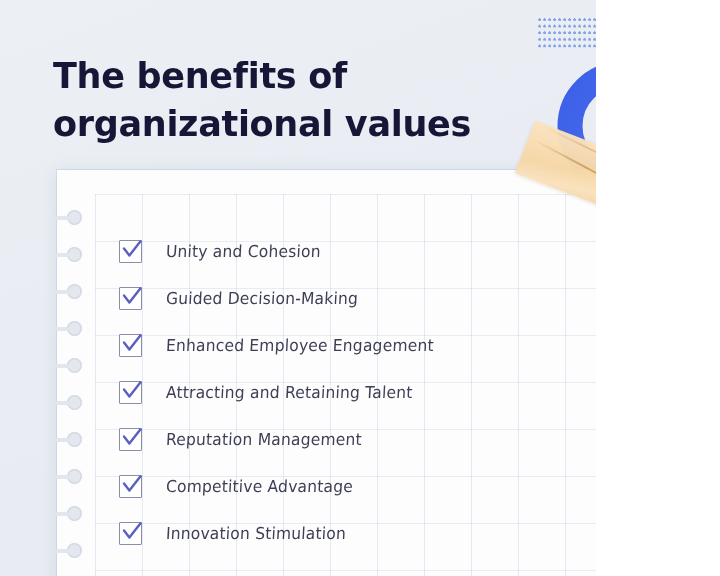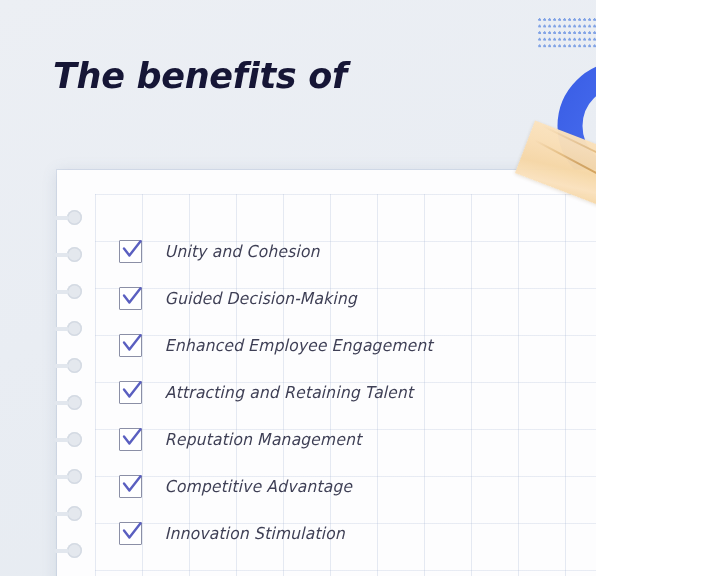--- a/index.html
+++ b/index.html
@@ -12,21 +12,20 @@
     overflow: hidden;
     font-family: "Liberation Sans", sans-serif;
   }
 
   #stage {
     position: relative;
     width: 596px;
     height: 576px;
     background: linear-gradient(160deg, #eceff4 0%, #e9edf3 45%, #e6ebf1 100%);
     overflow: hidden;
-    font-style: italic;
   }
 
   
   .deco-layer {
     position: absolute;
     inset: 0;
     pointer-events: none;
   }
 
   .dot-grid {
@@ -218,20 +217,21 @@
       </defs>
 
       <path d="M 252 34 L 196 34 A 46 46 0 0 0 196 126 L 252 126" fill="none" stroke="url(#cyanGrad)" stroke-width="26" stroke-linecap="butt" opacity="0.88"></path>
 
       <path d="M 258 100 L 122 100 A 52 52 0 0 0 122 204 L 258 204" fill="none" stroke="url(#blueGrad)" stroke-width="25" stroke-linecap="butt"></path>
     </svg>
   </div>
 
   <div class="heading">
     <span class="heading-line">The benefits of</span>
+    <span class="heading-line">organizational values</span>
   </div>
 
   <div class="paper">
     <div class="paper-grid"></div>
 
     <div class="binding" id="binding">
         <div class="ring" style="top: 40px;"></div>
         <div class="ring" style="top: 77px;"></div>
         <div class="ring" style="top: 114px;"></div>
         <div class="ring" style="top: 151px;"></div>

